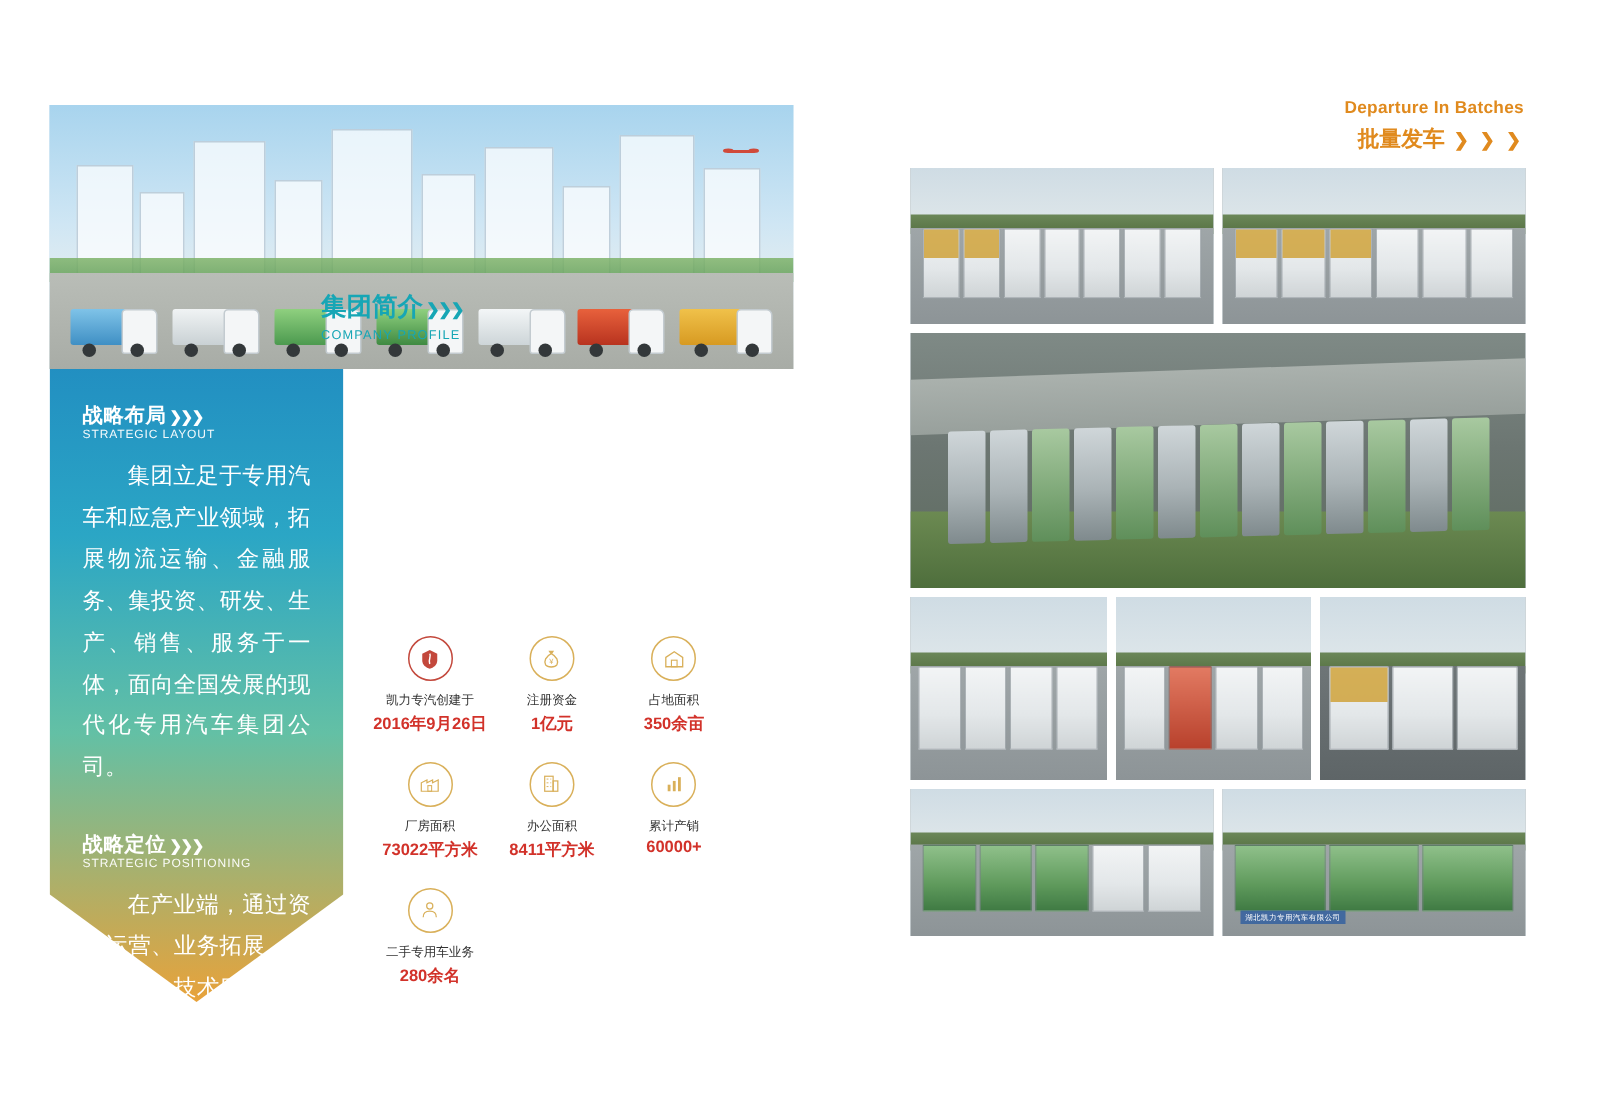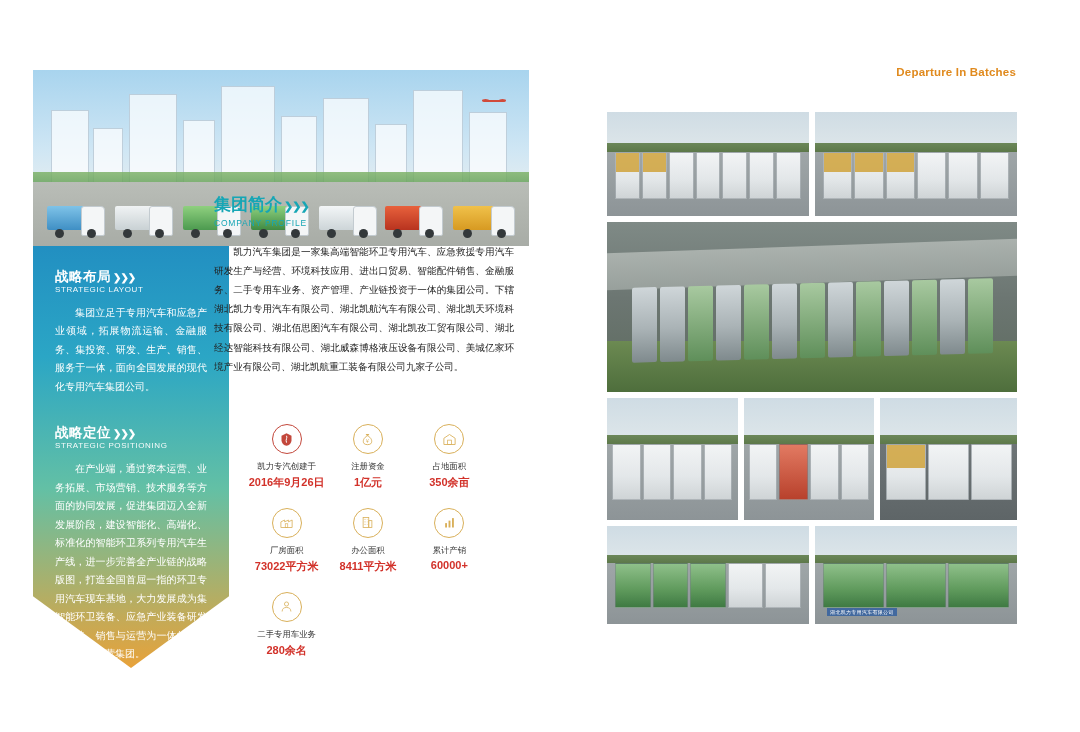--- a/index.html
+++ b/index.html
@@ -131,21 +131,21 @@
     letter-spacing: -1px;
     margin-left: 2px;
   }
   .sec-sub {
     font-size: 8px;
     letter-spacing: .6px;
     margin-top: 0;
     opacity: .95;
   }
   .sec-body {
-    font-size: 10px;
+    font-size: 15px;
     line-height: 1.85;
     margin-top: 10px;
     text-indent: 2em;
     text-align: justify;
   }
   .gap-block { margin-top: 30px; }
 
   
   .profile {
     position: absolute;
@@ -419,21 +419,20 @@
         <div class="sec-body">在产业端，通过资本运营、业务拓展、市场营销、技术服务等方面的协同发展，促进集团迈入全新发展阶段，建设智能化、高端化、标准化的智能环卫系列专用汽车生产线，进一步完善全产业链的战略版图，打造全国首屈一指的环卫专用汽车现车基地，大力发展成为集智能环卫装备、应急产业装备研发和制造、销售与运营为一体的专用汽车服务运营集团。</div>
       </div>
     </div>
   </div>
 
   <div class="profile">
     <div class="profile-title">
       <span>集团简介</span><span class="arrows">❯❯❯</span>
     </div>
     <div class="profile-sub">COMPANY PROFILE</div>
-    <div class="profile-body">凯力汽车集团是一家集高端智能环卫专用汽车、应急救援专用汽车研发生产与经营、环境科技应用、进出口贸易、智能配件销售、金融服务、二手专用车业务、资产管理、产业链投资于一体的集团公司。下辖湖北凯力专用汽车有限公司、湖北凯航汽车有限公司、湖北凯天环境科技有限公司、湖北佰思图汽车有限公司、湖北凯孜工贸有限公司、湖北经达智能科技有限公司、湖北威森博格液压设备有限公司、美城亿家环境产业有限公司、湖北凯航重工装备有限公司九家子公司。</div>
   </div>
 
   <div class="stats">
 
     <div class="stat">
       <div class="stat-icon brand">
         <svg width="15" height="15" viewBox="0 0 24 24" aria-hidden="true">
           <path d="M12 2 L20 6 V13 C20 18 16 21 12 22 C8 21 4 18 4 13 V6 Z" fill="#c3483c"></path>
           <path d="M12 6 C14 9 10 12 12 17" stroke="#ffffff" stroke-width="1.6" fill="none"></path>
         </svg>
@@ -509,20 +508,23 @@
       </div>
       <div class="stat-label">二手专用车业务</div>
       <div class="stat-value">280余名</div>
     </div>
 
 
   </div>
 
   <div class="right">
     <div class="r-title-en">Departure In Batches</div>
+    <div class="r-title-cn">
+      <span>批量发车</span><span class="arrows">❯ ❯ ❯</span>
+    </div>
   </div>
 
   <div class="gallery">
 
     <div class="g-row">
       <div class="photo" style="width:202px;height:104px;">
         <div class="sky-top"></div>
         <div class="treeline"></div>
         <div class="pav"></div>
         <div class="row-trucks">

